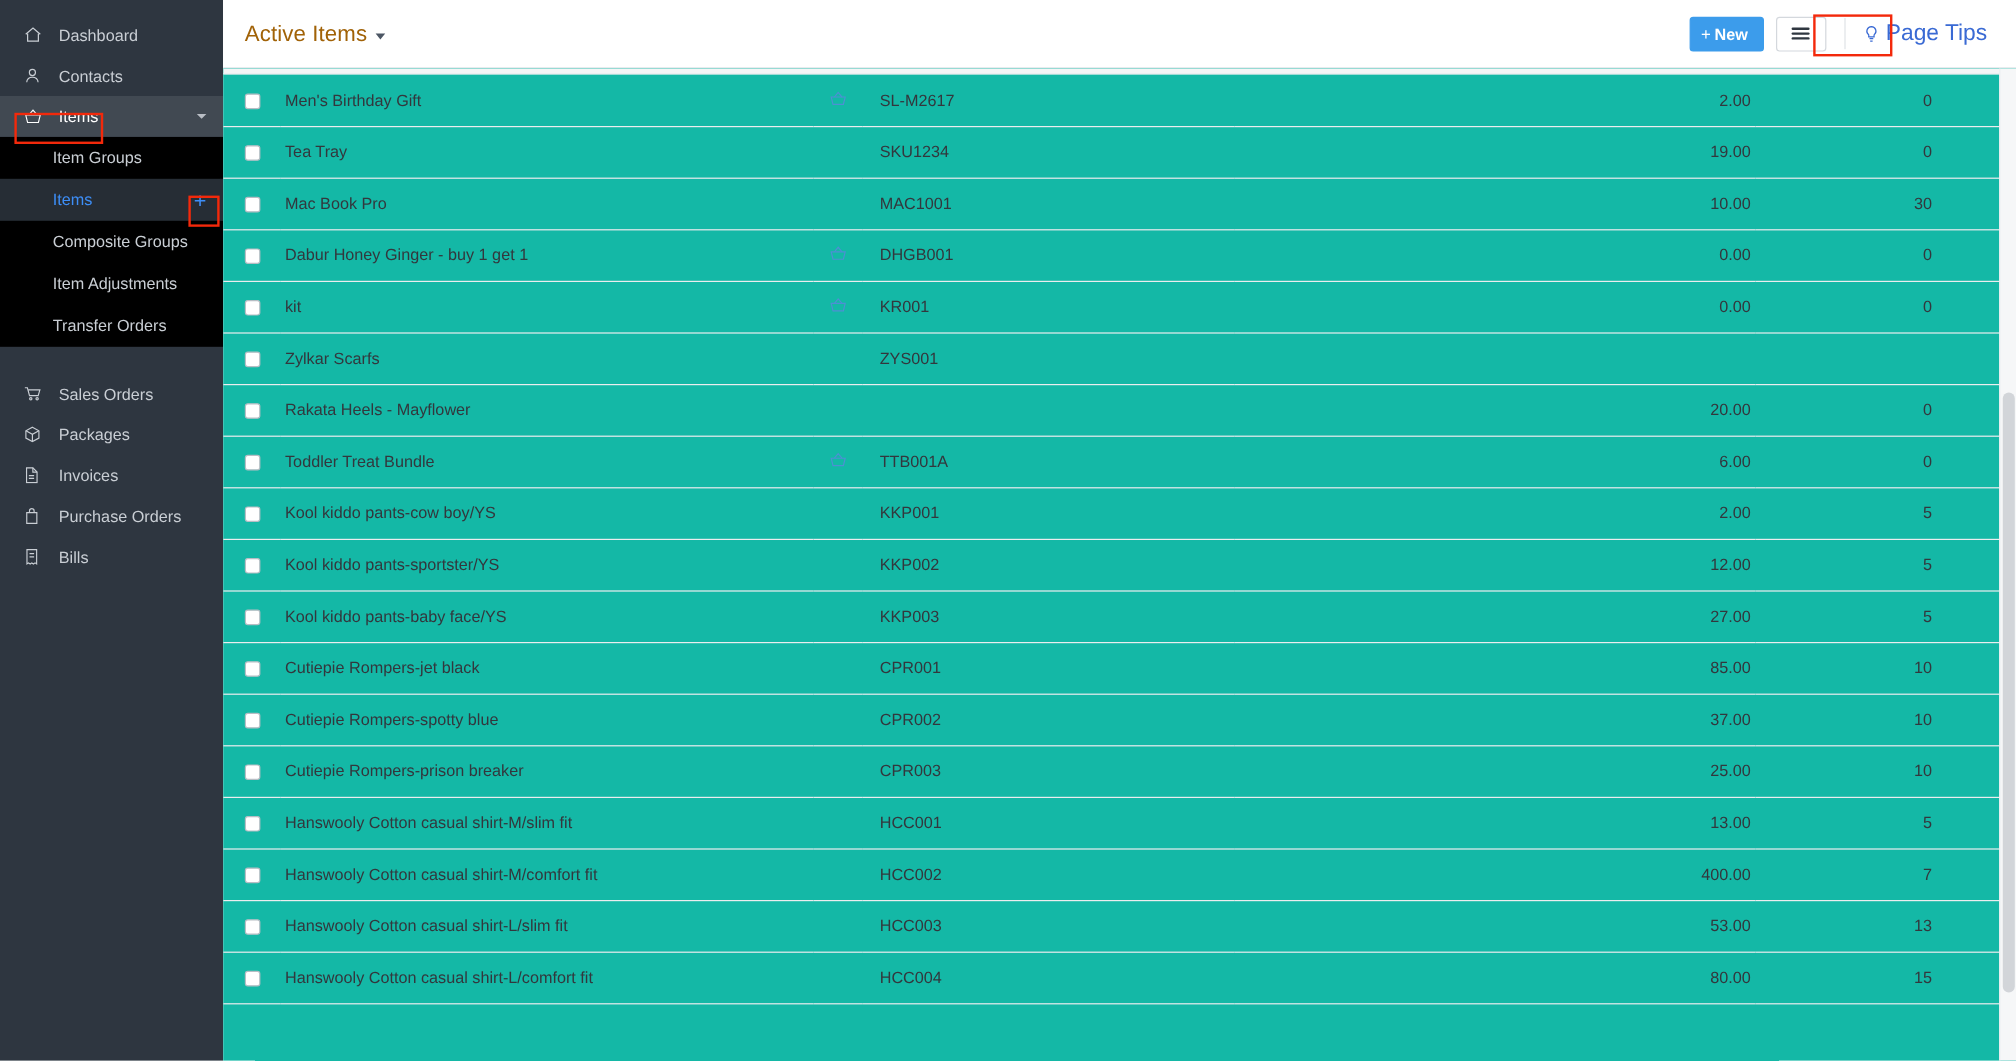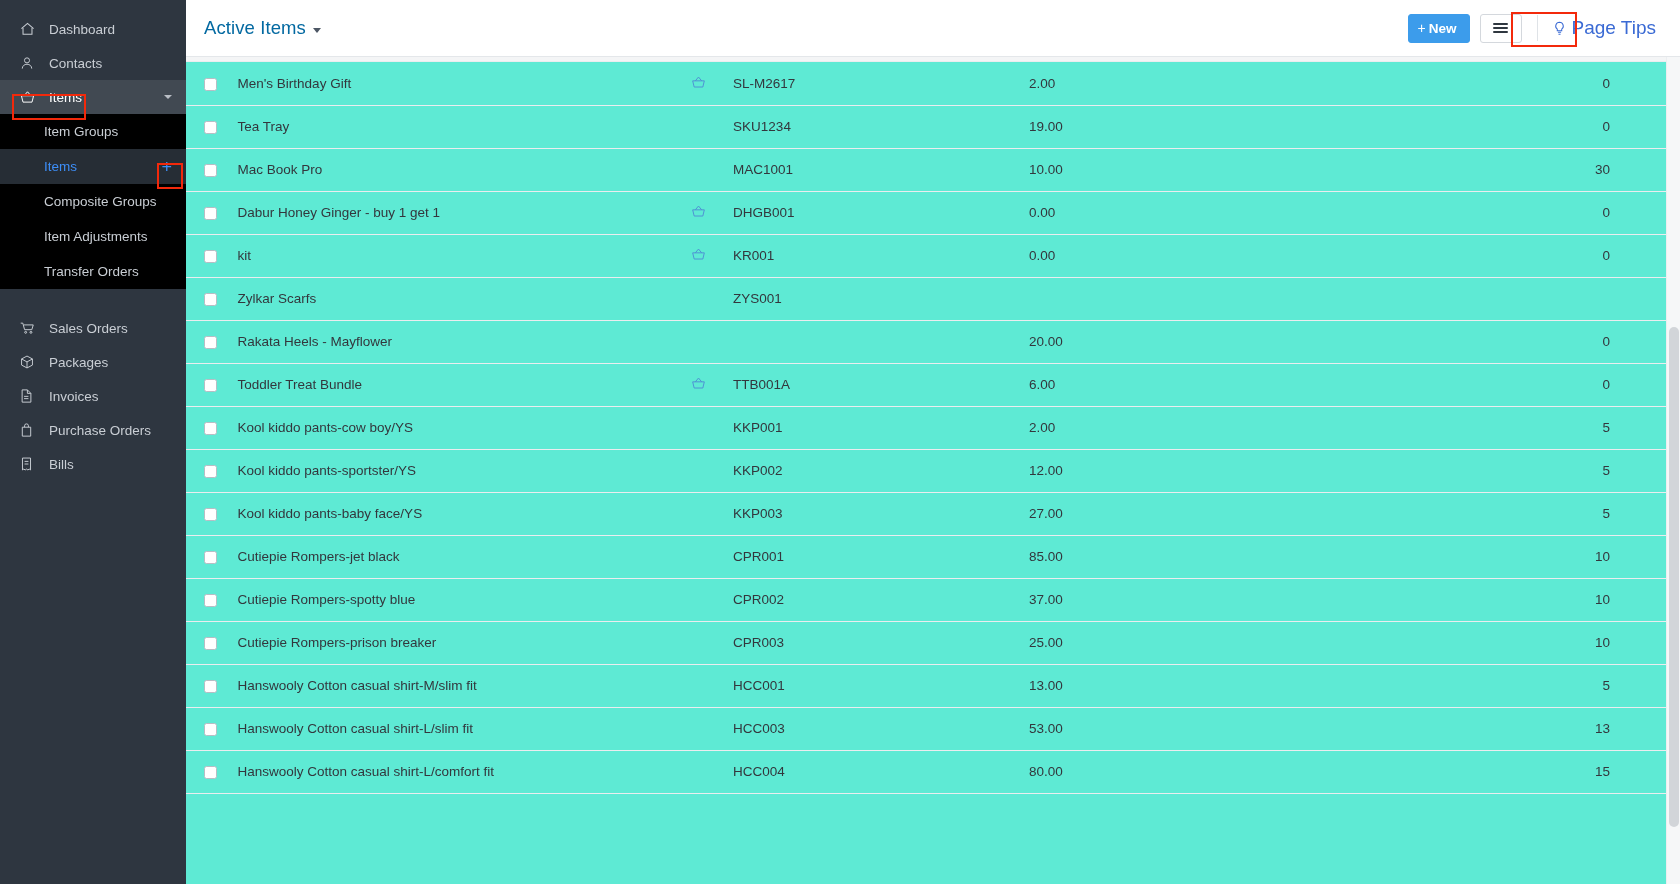--- a/index.html
+++ b/index.html
@@ -97,21 +97,21 @@
   .topbar {
     height: 57px;
     flex: 0 0 57px;
     border-bottom: 1px solid #e4e7ea;
     display: flex; align-items: center;
     padding: 0 16px 0 18px;
     background: #fff;
   }
   .page-title {
     font-size: 18.5px;
-    color: #0369a1;
+    color: #a16207;
     font-weight: 400;
     letter-spacing: 0.1px;
   }
   .title-caret {
     display: inline-block;
     margin-left: 7px;
     width: 0; height: 0;
     border-left: 4.5px solid transparent;
     border-right: 4.5px solid transparent;
     border-top: 5px solid #4c5664;
@@ -160,21 +160,21 @@
     cursor: pointer;
     padding-right: 6px;
   }
   .page-tips svg { display: block; }
 
   
   .table-wrap {
     flex: 1 1 auto;
     overflow: hidden;
     position: relative;
-    background: #5eead4;
+    background: #14b8a6;
   }
   .list-topstrip {
     height: 5px;
     background: #f4f5f6;
     border-bottom: 1px solid #ebedef;
   }
   table.items {
     width: 100%;
     border-collapse: collapse;
     table-layout: fixed;
@@ -185,21 +185,21 @@
     font-size: 13.5px;
     color: #33373d;
     vertical-align: middle;
     white-space: nowrap;
     overflow: hidden;
   }
   .col-chk  { width: 46px;  padding-left: 18px; }
   .col-name { width: 430px; padding-left: 4px; color: #33373d; }
   .col-icon { width: 40px;  text-align: center; }
   .col-sku  { width: 300px; padding-left: 14px; }
-  .col-rate { width: 420px; padding-right: 4px; }
+  .col-rate { width: 420px; text-align: right; padding-right: 4px; }
   .col-stock{ width: 210px; text-align: right; padding-right: 70px; }
 
   .chk {
     width: 13px; height: 13px;
     border: 1px solid #b7bdc4;
     border-radius: 2.5px;
     background: #fff;
     display: inline-block;
     cursor: pointer;
     vertical-align: middle;
@@ -510,20 +510,28 @@
             <tr>
               <td class="col-chk"><span class="chk"></span></td>
               <td class="col-name">Hanswooly Cotton casual shirt-M/slim fit</td>
               <td class="col-icon"></td>
               <td class="col-sku">HCC001</td>
               <td class="col-rate">13.00</td>
               <td class="col-stock">5</td>
             </tr>
             <tr>
               <td class="col-chk"><span class="chk"></span></td>
+              <td class="col-name">Hanswooly Cotton casual shirt-M/comfort fit</td>
+              <td class="col-icon"></td>
+              <td class="col-sku">HCC002</td>
+              <td class="col-rate">400.00</td>
+              <td class="col-stock">7</td>
+            </tr>
+            <tr>
+              <td class="col-chk"><span class="chk"></span></td>
               <td class="col-name">Hanswooly Cotton casual shirt-L/slim fit</td>
               <td class="col-icon"></td>
               <td class="col-sku">HCC003</td>
               <td class="col-rate">53.00</td>
               <td class="col-stock">13</td>
             </tr>
             <tr>
               <td class="col-chk"><span class="chk"></span></td>
               <td class="col-name">Hanswooly Cotton casual shirt-L/comfort fit</td>
               <td class="col-icon"></td>

